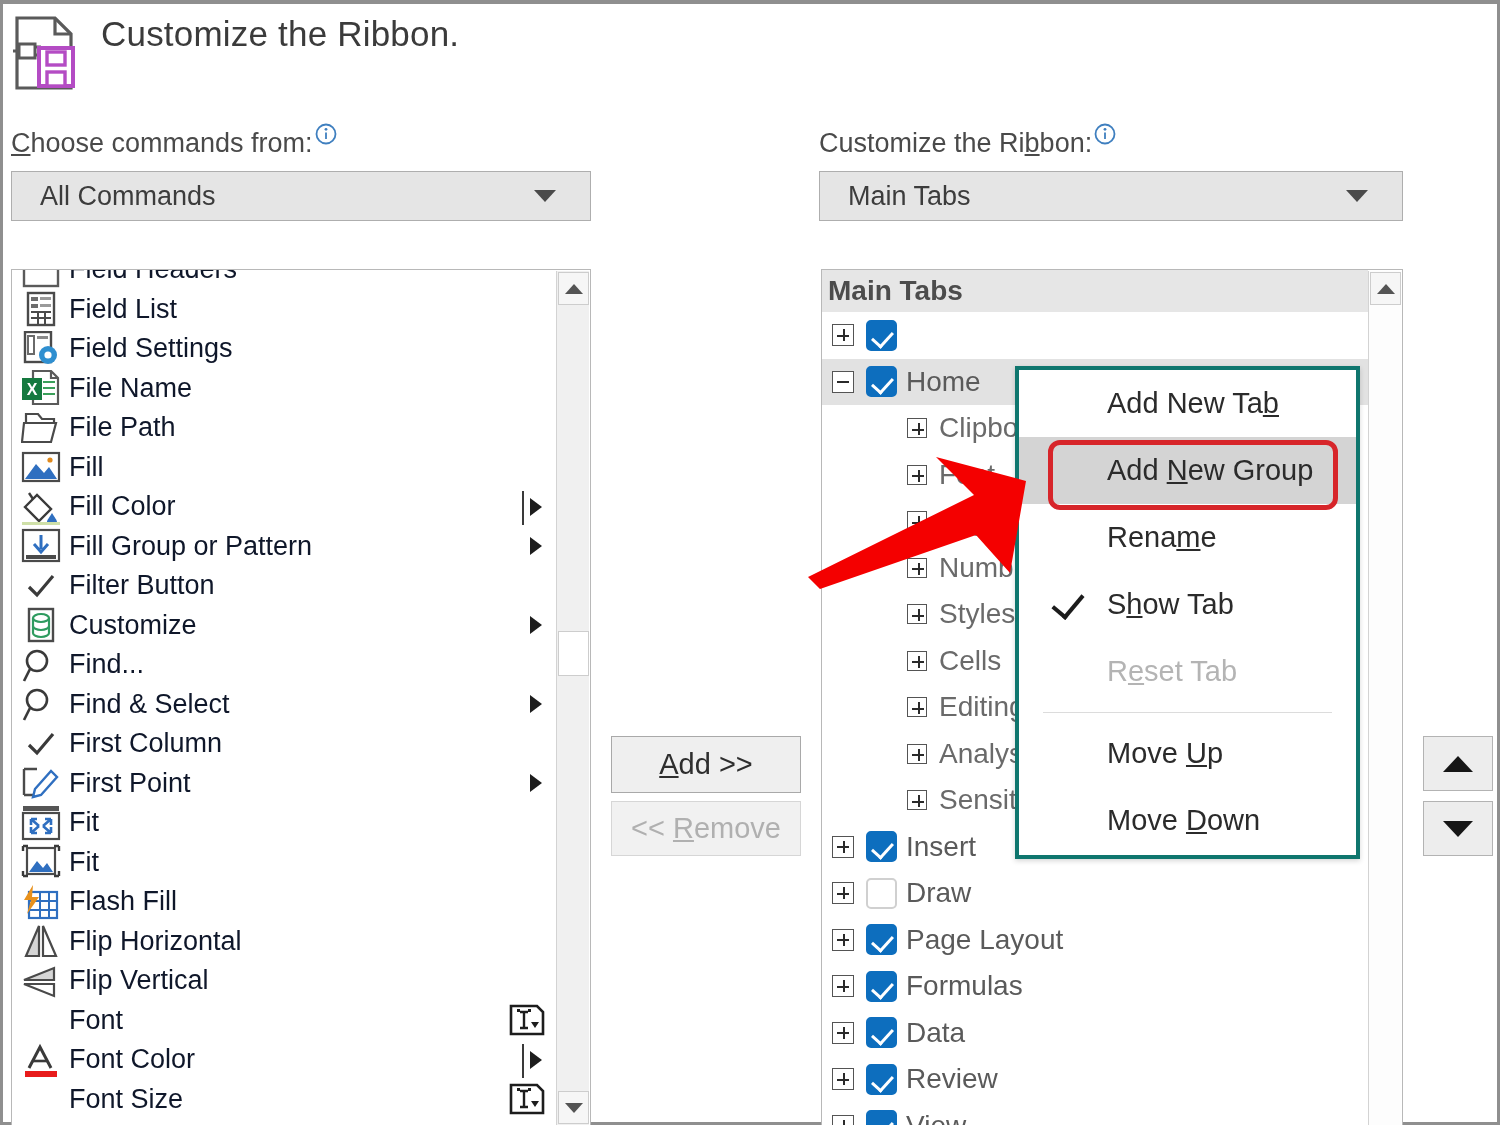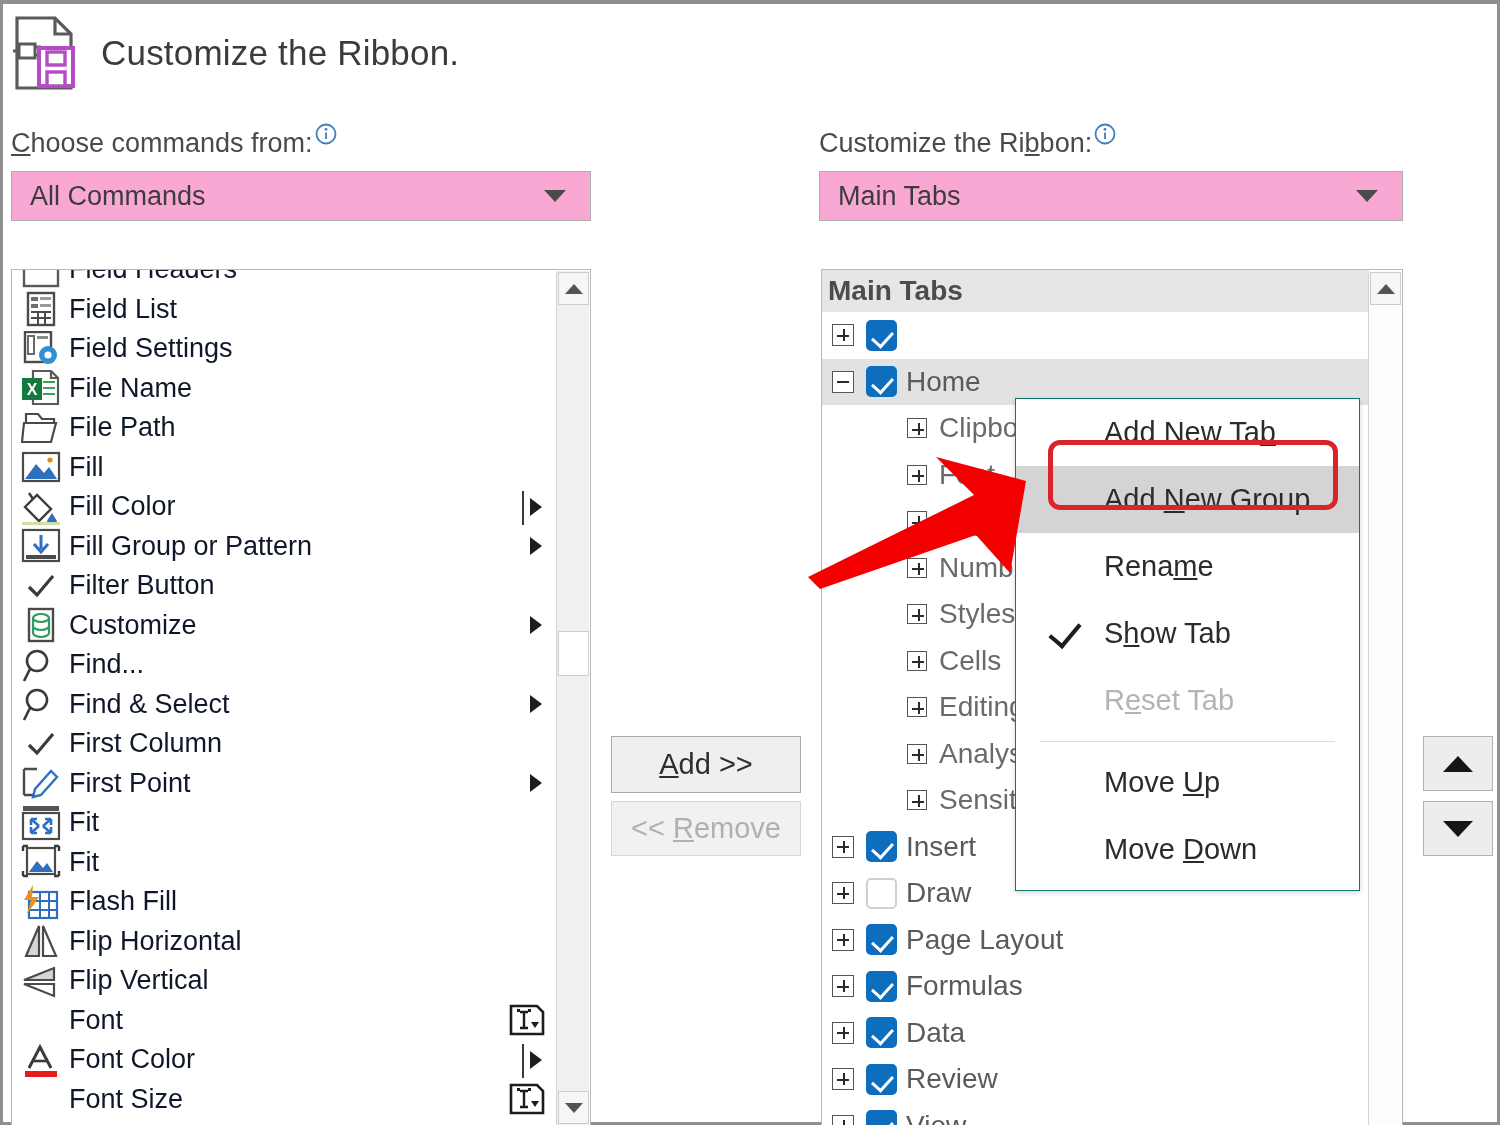--- a/index.html
+++ b/index.html
@@ -14,40 +14,40 @@
   #root {
     position:absolute; left:0; top:0; width:1500px; height:1125px;
     background:#fff;
     border-top:4px solid #8f8f8f;
     border-left:3px solid #8f8f8f;
     border-right:3px solid #8f8f8f;
     border-bottom:3px solid #8f8f8f;
   }
 
   
-  .hdr { position:absolute; left:8px; top:10px; display:flex; align-items:center; }
+  .hdr { position:absolute; left:8px; top:10px; display:flex; align-items:flex-start; }
   .hdr-title {
     font-size:35px; color:#3b3b3b; margin-left:20px; letter-spacing:.2px;
     font-weight:400;
   }
   .doc-icon { width:70px; height:78px; position:relative; }
 
   
   .field-label {
     position:absolute; font-size:27px; color:#4a4a4a; white-space:nowrap;
   }
   .field-label .acc { text-decoration:underline; }
   .info-i {
     display:inline-block; vertical-align:top; margin-left:1px; position:relative; top:-6px;
   }
 
   
   .combo {
-    position:absolute; background:#f9a8d4; border:1px solid #aeaeae;
-    display:flex; align-items:center; padding:0 18px;
+    position:absolute; background:#e5e5e5; border:1px solid #aeaeae;
+    display:flex; align-items:center; padding:0 28px;
   }
   .combo .val { font-size:27px; color:#3c3c3c; flex:1; }
   .combo .caret {
     width:0;height:0;border-left:11px solid transparent;border-right:11px solid transparent;
     border-top:12px solid #4a4a4a; margin-right:6px;
   }
 
   
   .listbox {
     position:absolute; background:#fff; border:1px solid #b8b8b8; overflow:hidden;
@@ -136,22 +136,22 @@
     content:""; position:absolute; left:8px; top:5px; width:10px; height:17px;
     border:solid #fff; border-width:0 3.5px 3.5px 0; transform:rotate(42deg);
   }
   .tw-label { font-size:28px; color:#5a5a5a; margin-left:9px; white-space:nowrap; }
   .tree-row.child .tw-exp { margin-left:85px; width:20px; height:20px; }
   .tree-row.child .tw-label { margin-left:12px; color:#6a6a6a; }
   .tree-row.child { height:46.5px; }
 
   
   .ctxmenu {
-    position:absolute; background:#ffffff; border:1px solid #0f766e;
-    box-shadow:0 2px 5px rgba(0,0,0,.16); z-index:40;margin-top:32px;
+    position:absolute; background:#ffffff; border:4px solid #0f766e;
+    box-shadow:0 2px 5px rgba(0,0,0,.16); z-index:40;
   }
   .ctx-item {
     height:67px; display:flex; align-items:center; position:relative;
     font-size:29px; color:#2b2b2b; padding-left:88px;
   }
   .ctx-item.hl { background:#d4d4d4; }
   .ctx-item.disabled { color:#b4b4b4; }
   .ctx-item .acc { text-decoration:underline; }
   .ctx-check {
     position:absolute; left:40px; top:50%; transform:translateY(-50%);

